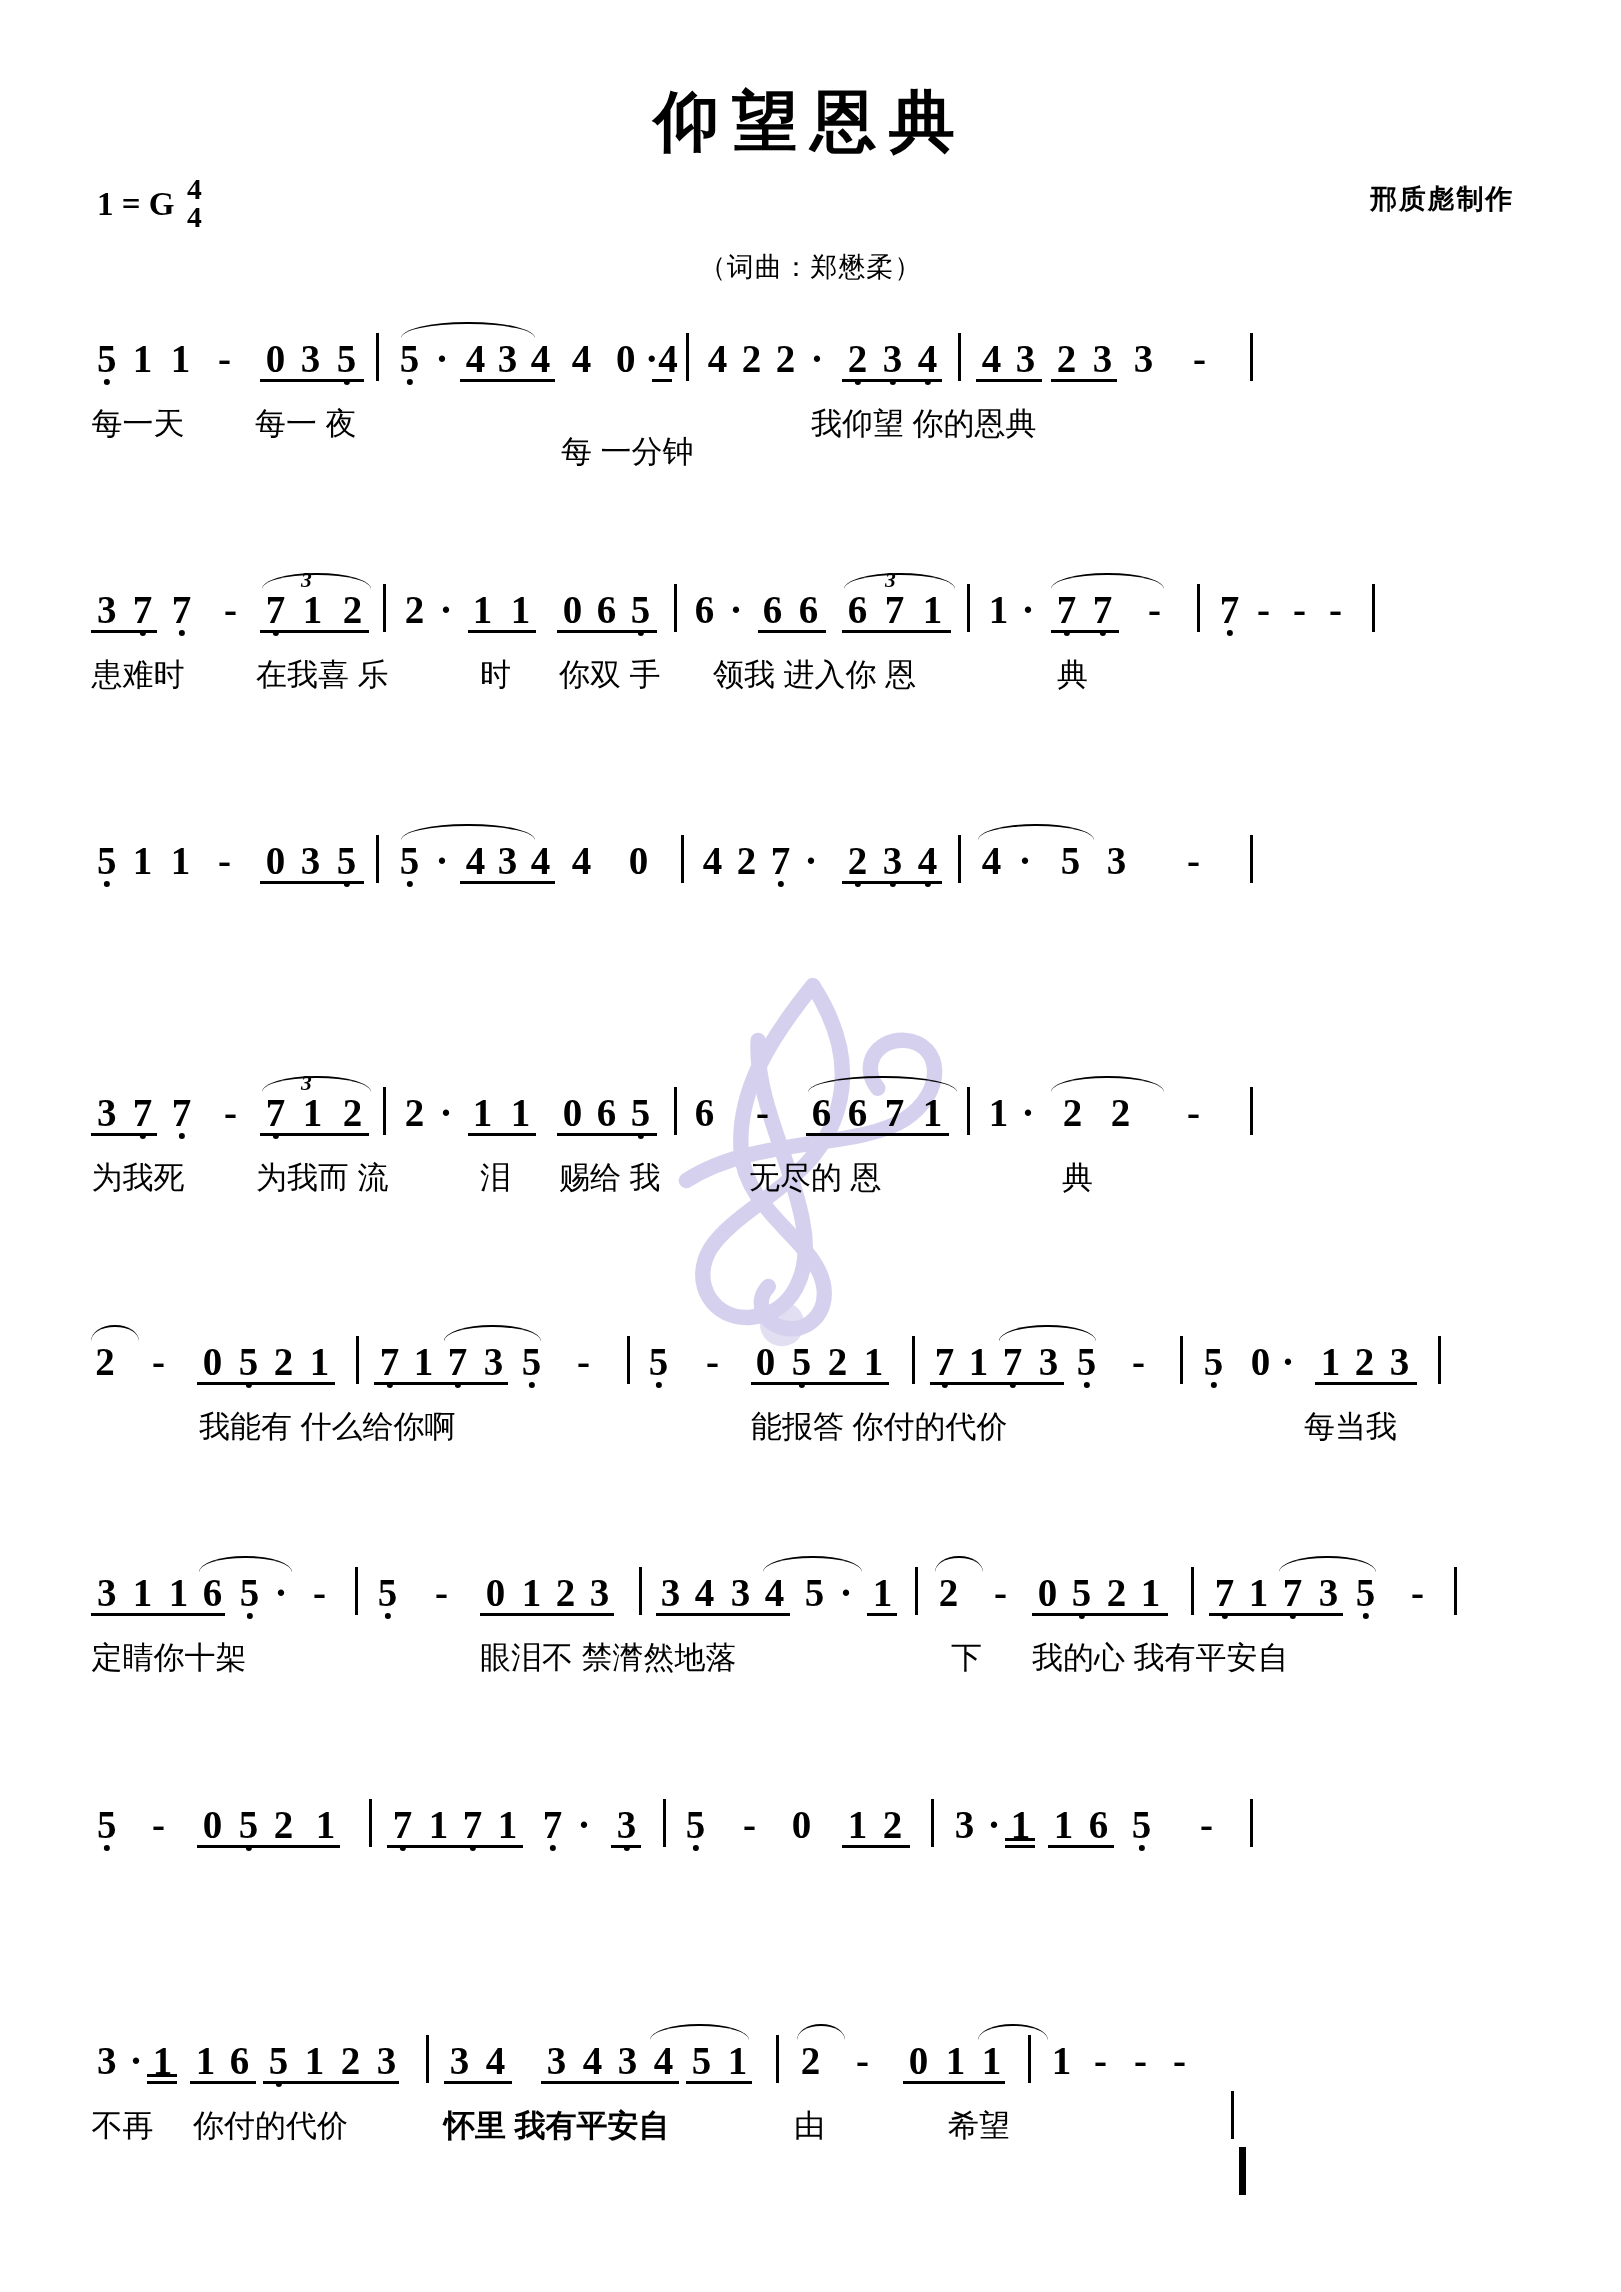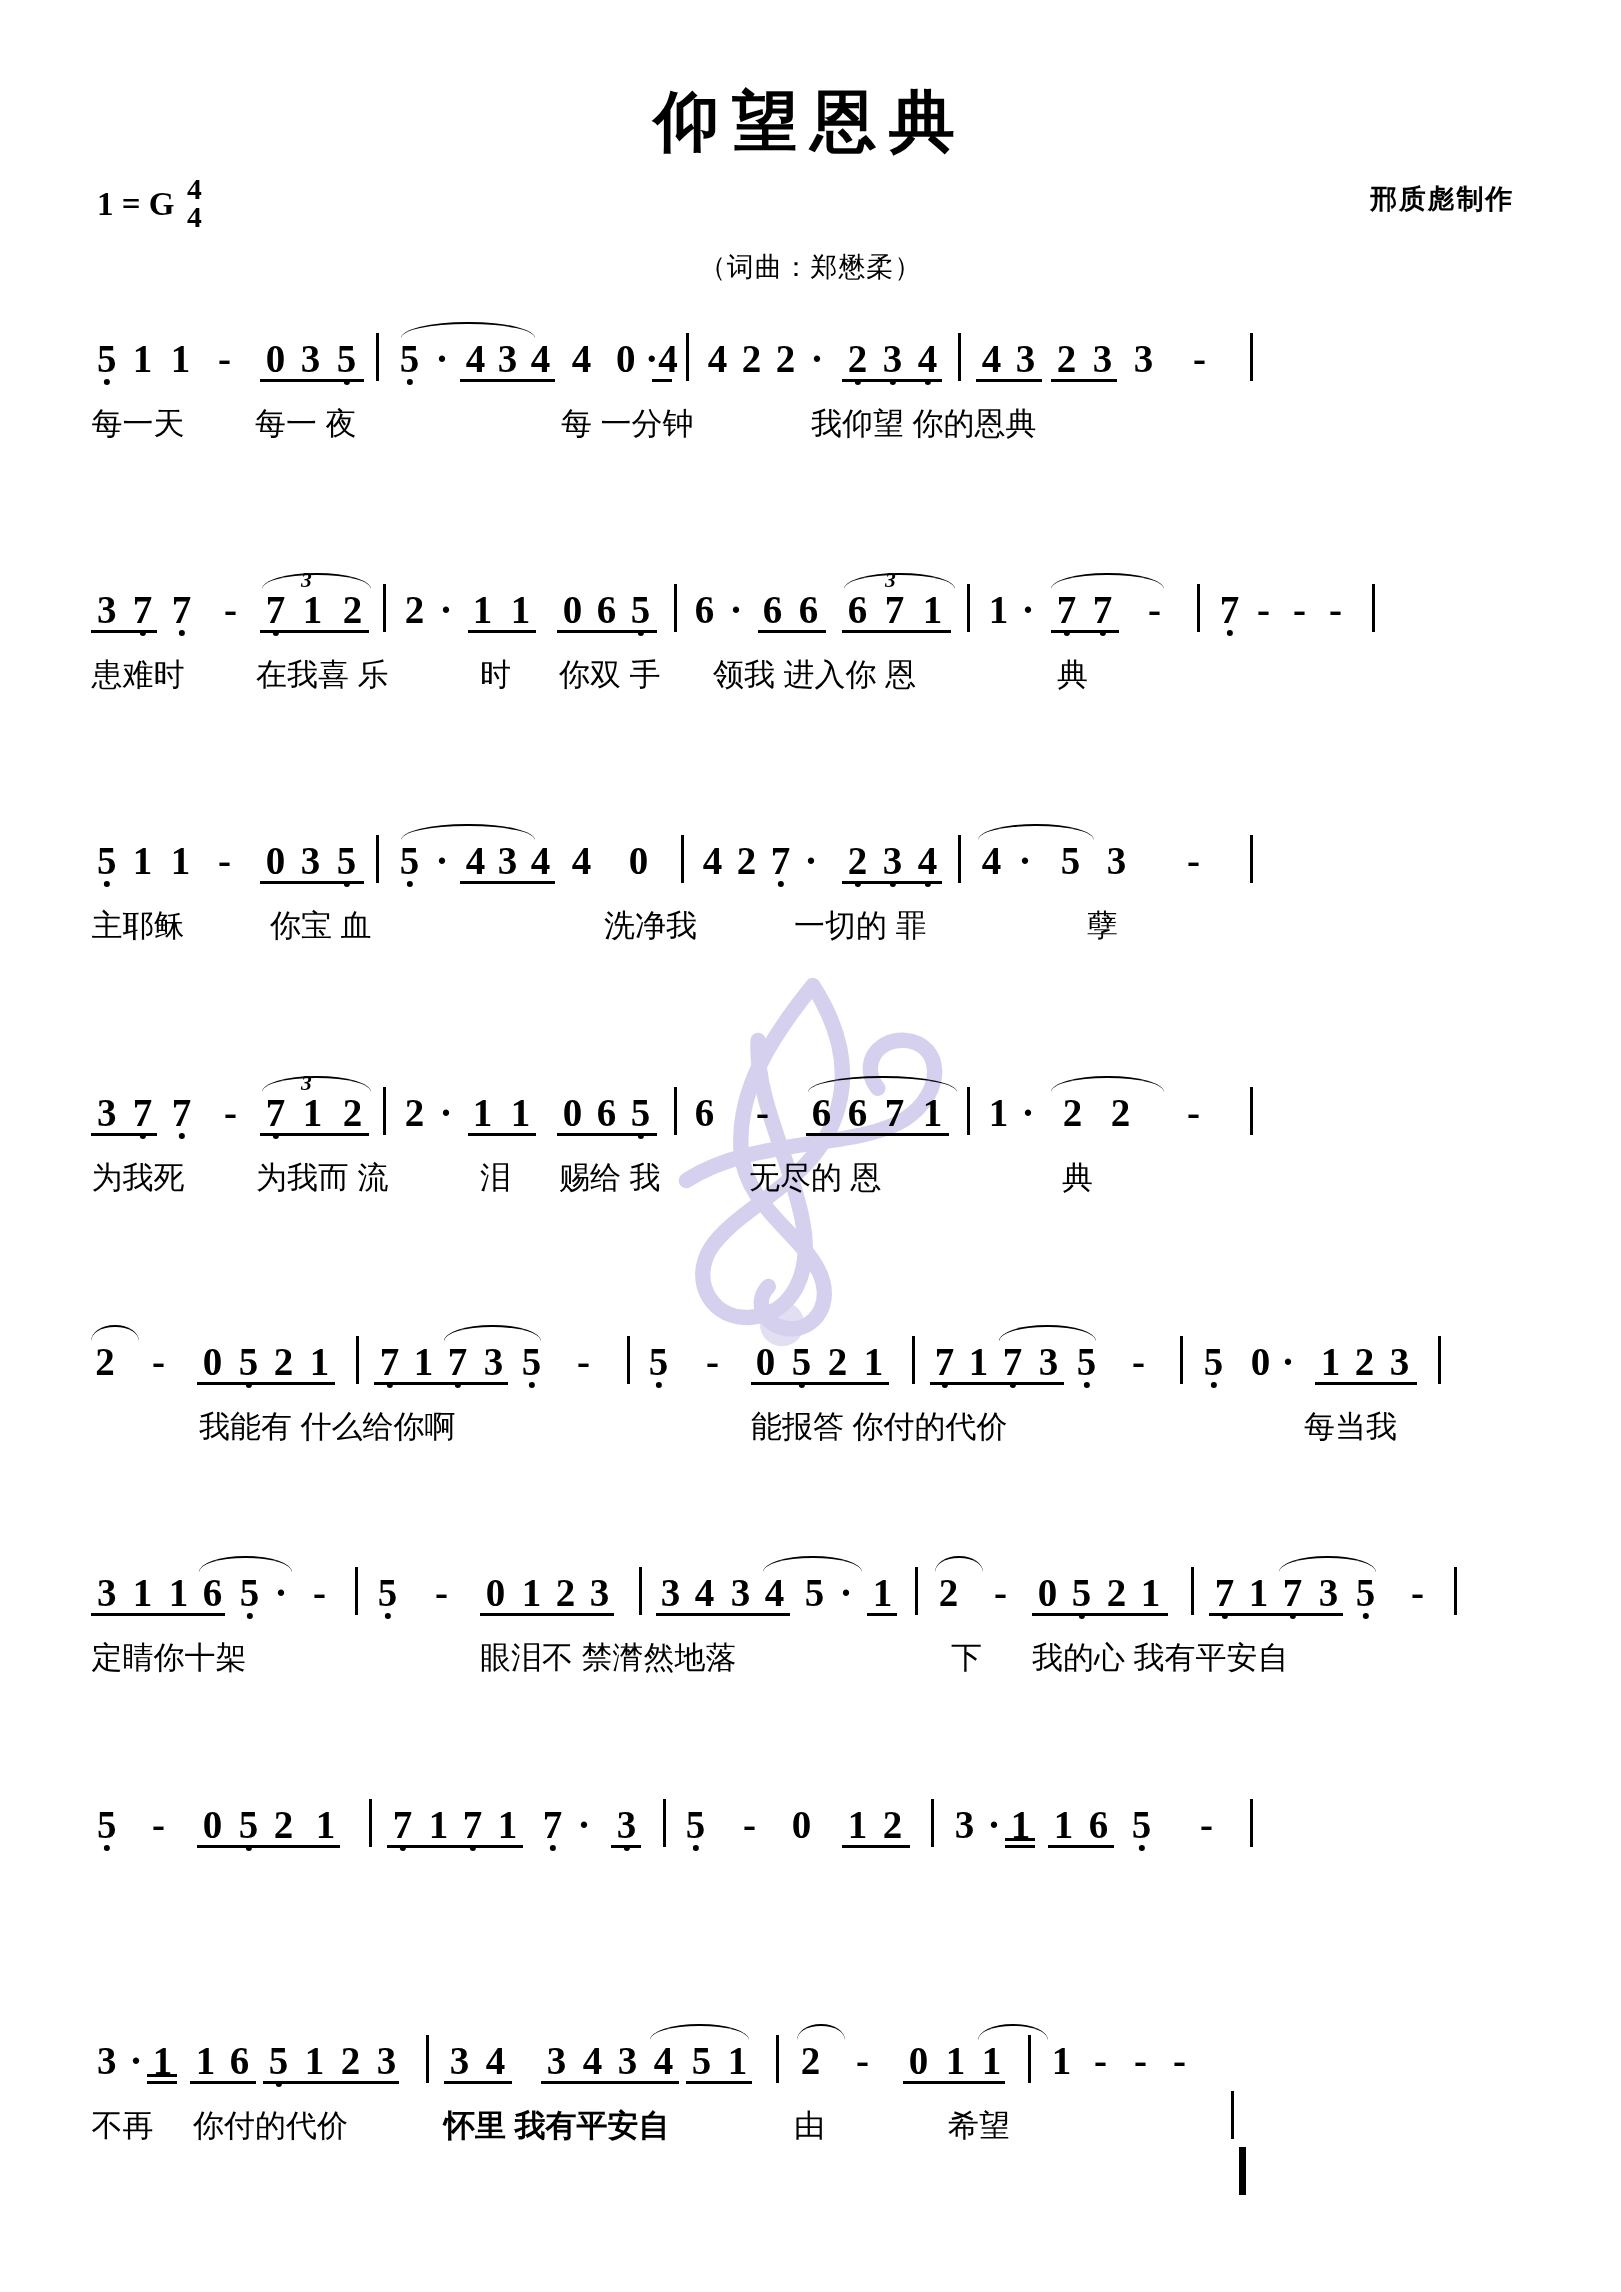--- a/index.html
+++ b/index.html
@@ -241,21 +241,21 @@
       <span class="tok" style="left:967px;width:27px;">2</span>
       <span class="tok" style="left:1003px;width:27px;">3</span>
       <div class="beam" style="left:965px;top:48px;width:66px;"></div>
       <span class="tok" style="left:1044px;width:27px;">3</span>
       <span class="tok" style="left:1100px;width:27px;">-</span>
       <div class="barline" style="left:1164px;"></div>
     </div>
     <div class="lyrics-row">
       <span class="lyr" style="left:5.4px;">每一天</span>
       <span class="lyr" style="left:169px;">每一 夜</span>
-      <span class="lyr" style="left:475px;">每 一分钟</span>
+      <span class="lyr" style="left:475px;margin-top:28px;">每 一分钟</span>
       <span class="lyr" style="left:725px;">我仰望 你的恩典</span>
     </div>
   </div>
 
   <div class="system" style="top:582px;">
     <div class="notes-row">
       <span class="tok" style="left:7.2px;width:27px;">3</span>
       <span class="tok dot-below" style="left:43px;width:27px;">7</span>
       <div class="beam" style="left:5.4px;top:48px;width:66px;"></div>
       <span class="tok dot-below" style="left:82px;width:27px;">7</span>
@@ -344,27 +344,20 @@
       <div class="beam" style="left:756px;top:48px;width:100px;"></div>
       <div class="barline" style="left:872px;"></div>
       <div class="slur" style="left:892px;top:-9px;width:116px;"></div>
       <span class="tok" style="left:892px;width:27px;">4</span>
       <span class="tok" style="left:930px;width:18px;">·</span>
       <span class="tok" style="left:971px;width:27px;">5</span>
       <span class="tok" style="left:1017px;width:27px;">3</span>
       <span class="tok" style="left:1094px;width:27px;">-</span>
       <div class="barline" style="left:1164px;"></div>
     </div>
-    <div class="lyrics-row">
-      <span class="lyr" style="left:5.4px;">主耶稣</span>
-      <span class="lyr" style="left:184px;">你宝 血</span>
-      <span class="lyr" style="left:518px;">洗净我</span>
-      <span class="lyr" style="left:708px;">一切的 罪</span>
-      <span class="lyr" style="left:1001px;">孽</span>
-    </div>
   </div>
 
   <div class="system" style="top:1085px;">
     <div class="notes-row">
       <span class="tok" style="left:7.2px;width:27px;">3</span>
       <span class="tok dot-below" style="left:43px;width:27px;">7</span>
       <div class="beam" style="left:5.4px;top:48px;width:66px;"></div>
       <span class="tok dot-below" style="left:82px;width:27px;">7</span>
       <span class="tok" style="left:131px;width:27px;">-</span>
       <div class="triplet" style="left:215px;top:-30px;">3</div>

